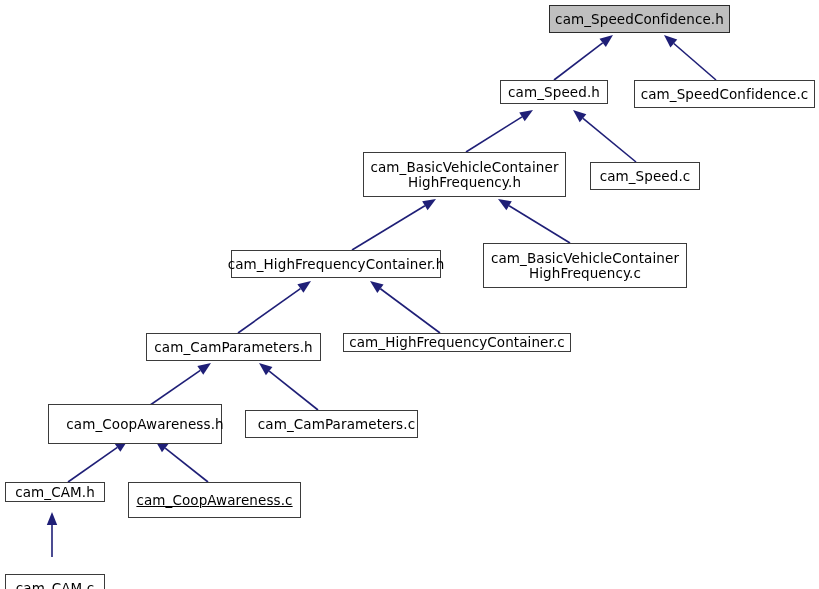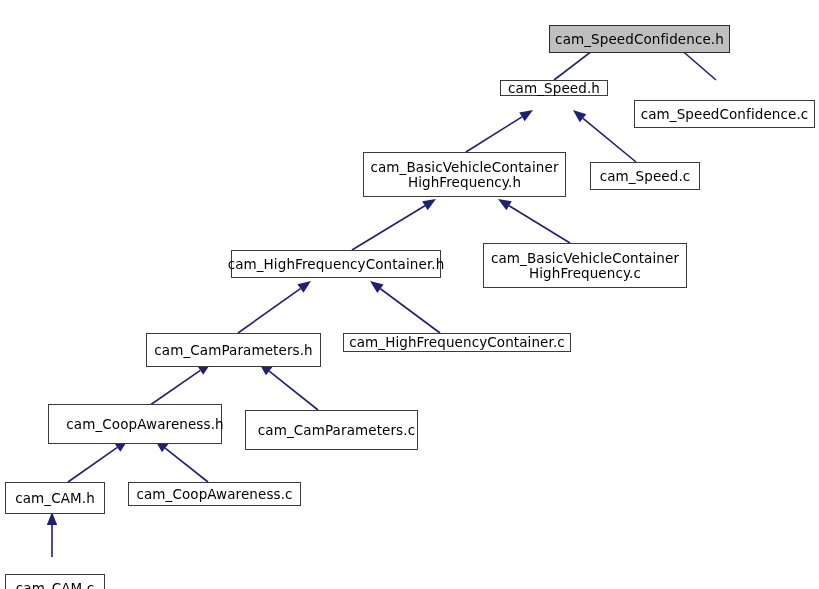--- a/index.html
+++ b/index.html
@@ -100,30 +100,30 @@
       <g>
         <line x1="208" y1="482" x2="165.1886963946626" y2="448.0740612938836" stroke="#1f1f77" stroke-width="1.6"></line>
         <polygon points="155,440 168.41832091221605,443.99858273601853 161.95907187710915,452.1495398517486" fill="#1f1f77"></polygon>
       </g>
       <g>
         <line x1="52" y1="557" x2="52" y2="525" stroke="#1f1f77" stroke-width="1.6"></line>
         <polygon points="52,512 57.2,525 46.8,525" fill="#1f1f77"></polygon>
       </g>
     </svg>
   <div id="node-layer">
-      <div class="node highlight" style="left: 549px; top: 5px; width: 181px; height: 28px; margin-top: 20px;">cam_SpeedConfidence.h</div>
-      <div class="node" style="left: 500px; top: 80px; width: 108px; height: 16px;">cam_Speed.h</div>
-      <div class="node" style="left: 634px; top: 80px; width: 181px; height: 28px; margin-top: 20px;">cam_SpeedConfidence.c</div>
+      <div class="node highlight" style="left: 549px; top: 5px; width: 181px; height: 28px;">cam_SpeedConfidence.h</div>
+      <div class="node" style="left: 500px; top: 80px; width: 108px; height: 24px;">cam_Speed.h</div>
+      <div class="node" style="left: 634px; top: 80px; width: 181px; height: 28px;">cam_SpeedConfidence.c</div>
       <div class="node" style="left: 363px; top: 152px; width: 203px; height: 45px;">cam_BasicVehicleContainer
 HighFrequency.h</div>
       <div class="node" style="left: 590px; top: 162px; width: 110px; height: 28px;">cam_Speed.c</div>
       <div class="node" style="left: 231px; top: 250px; width: 210px; height: 28px;">cam_HighFrequencyContainer.h</div>
       <div class="node" style="left: 483px; top: 243px; width: 204px; height: 45px;">cam_BasicVehicleContainer
 HighFrequency.c</div>
-      <div class="node" style="left: 146px; top: 333px; width: 175px; height: 34px;">cam_CamParameters.h</div>
+      <div class="node" style="left: 146px; top: 333px; width: 175px; height: 28px;">cam_CamParameters.h</div>
       <div class="node" style="left: 343px; top: 333px; width: 228px; height: 19px;">cam_HighFrequencyContainer.c</div>
       <div class="node" style="left: 48px; top: 404px; width: 174px; height: 40px; padding-left: 25px;">cam_CoopAwareness.h</div>
-      <div class="node" style="left: 245px; top: 410px; width: 173px; height: 40px; padding-left: 15px;">cam_CamParameters.c</div>
-      <div class="node" style="left: 5px; top: 482px; width: 100px; height: 32px;">cam_CAM.h</div>
-      <div class="node" style="left: 128px; top: 482px; width: 173px; height: 24px;">cam_CoopAwareness.c</div>
+      <div class="node" style="left: 245px; top: 410px; width: 173px; height: 28px; padding-left: 15px;">cam_CamParameters.c</div>
+      <div class="node" style="left: 5px; top: 482px; width: 100px; height: 20px;">cam_CAM.h</div>
+      <div class="node" style="left: 128px; top: 482px; width: 173px; height: 36px; text-decoration: underline;">cam_CoopAwareness.c</div>
       <div class="node" style="left: 5px; top: 557px; width: 100px; height: 28px; margin-top: 17px;">cam_CAM.c</div>
     </div>
 </div>
 
 </body></html>

